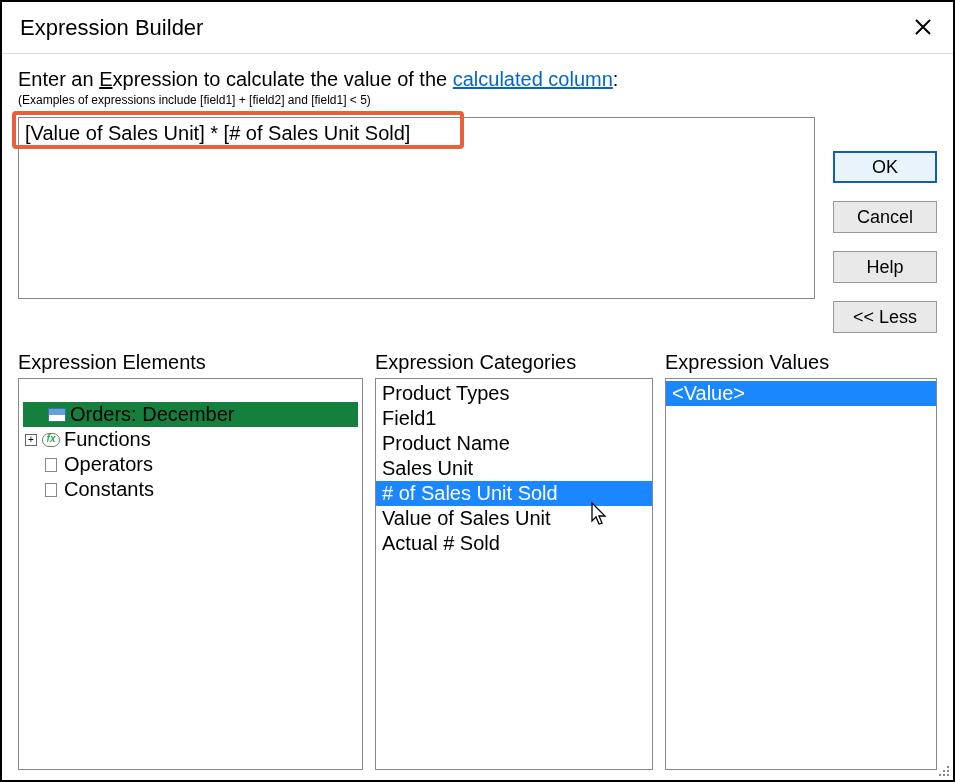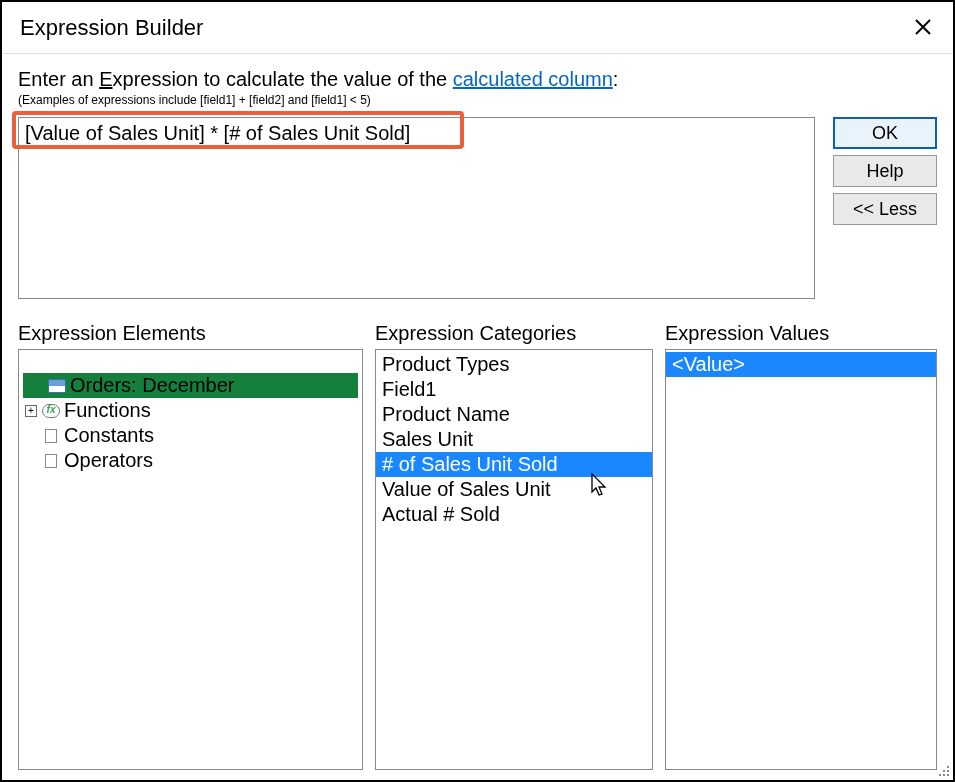--- a/index.html
+++ b/index.html
@@ -70,22 +70,23 @@
     left: -6px;
     width: 452px;
     height: 38px;
     border: 4px solid #e8603c;
     border-radius: 4px;
     pointer-events: none;
   }
   .buttons {
     display: flex;
     flex-direction: column;
-    gap: 6px;
+    gap: 18px;
     width: 104px;
+    margin-top: 34px;
   }
   .btn {
     height: 32px;
     border: 1px solid #999;
     background: #e9e9e9;
     font-size: 18px;
     font-family: inherit;
     cursor: default;
   }
   .btn.primary {
@@ -204,54 +205,55 @@
     </div>
     <div class="examples">(Examples of expressions include [field1] + [field2] and [field1] &lt; 5)</div>
 
     <div class="row-editor">
       <div class="editor-wrap">
         <textarea class="editor" style="">[Value of Sales Unit] * [# of Sales Unit Sold]</textarea>
         <div class="highlight-box"></div>
       </div>
       <div class="buttons">
         <button class="btn primary">OK</button>
+        <button class="btn">Cancel</button>
         <button class="btn">Help</button>
         <button class="btn">&lt;&lt; Less</button>
       </div>
     </div>
 
     <div class="row-lists">
       <div class="col col1">
         <div class="col-label">
           <span>Expression </span><span>E</span><span>lements</span>
         </div>
         <div class="listbox tree" id="tree">
             <div class="tree-item selected">
               <span class="expando none" style="width: 18px;"></span>
               <span class="ico ico-table"></span>
               <span>Orders: December</span>
             </div>
             <div class="tree-item">
               <span class="expando">+</span>
               <span class="ico ico-fx">fx</span>
               <span>Functions</span>
+            </div>
+            <div class="tree-item">
+              <span class="expando none" style="width: 12px;"></span>
+              <span class="ico">
+                <span class="ico-doc"></span>
+              </span>
+              <span>Operators</span>
             </div>
             <div class="tree-item">
               <span class="expando none" style="width: 12px;"></span>
               <span class="ico">
                 <span class="ico-doc"></span>
               </span>
               <span>Constants</span>
-            </div>
-            <div class="tree-item">
-              <span class="expando none" style="width: 12px;"></span>
-              <span class="ico">
-                <span class="ico-doc"></span>
-              </span>
-              <span>Operators</span>
             </div>
           </div>
       </div>
       <div class="col col2" style="position:relative;">
         <div class="col-label">
           <span>Expression </span><span>C</span><span>ategories</span>
         </div>
         <div class="listbox" id="categories">
             <div class="flat-item">Product Types</div>
             <div class="flat-item">Field1</div>

